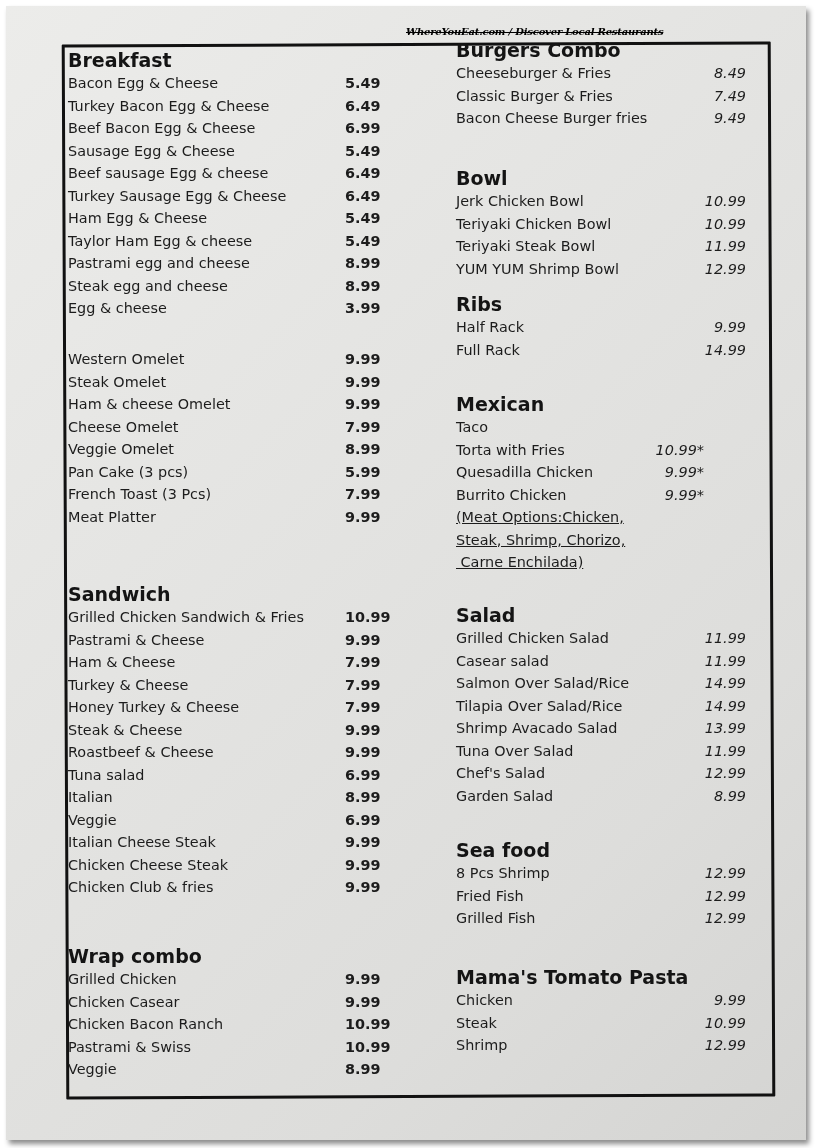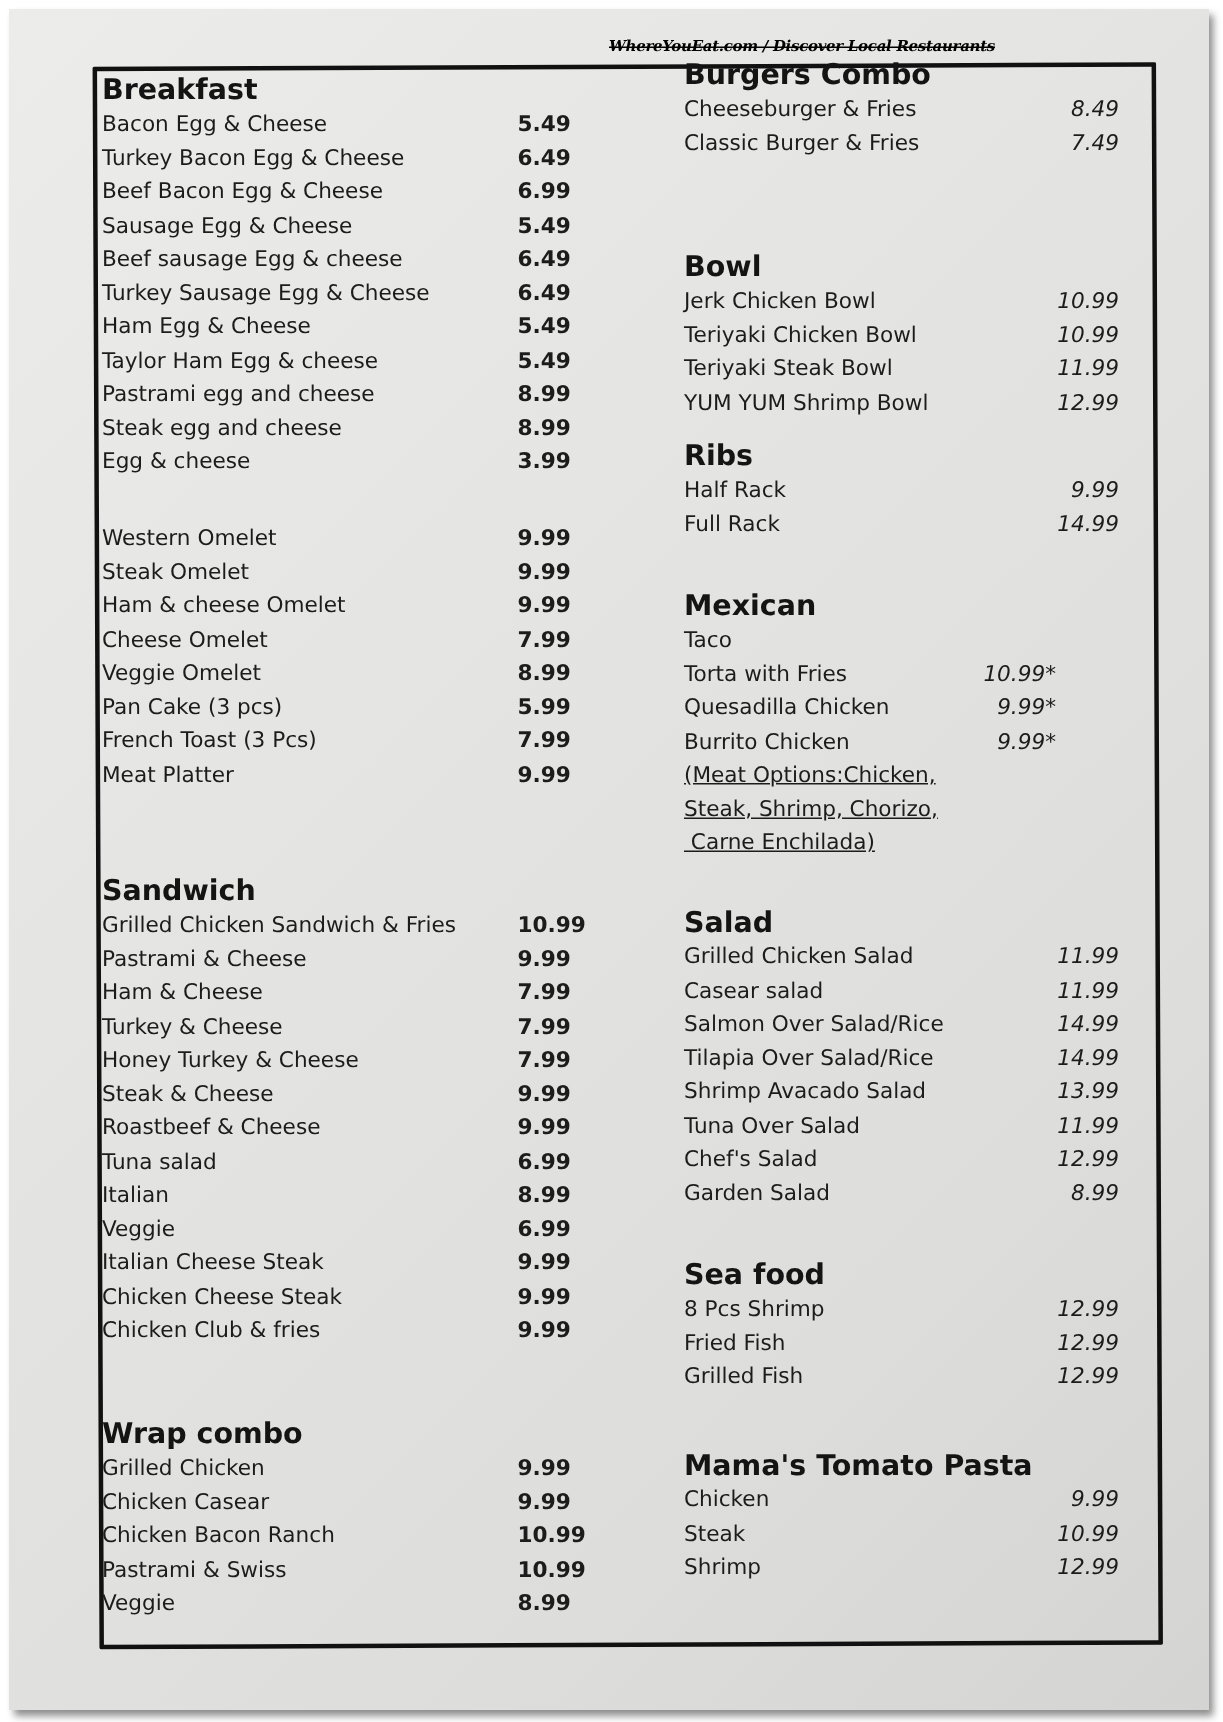--- a/index.html
+++ b/index.html
@@ -214,20 +214,24 @@
     <div class="section" style="top: -2px;">
       <div class="section-title">Burgers Combo</div>
       <div class="row">
         <span class="name">Cheeseburger &amp; Fries</span>
         <span class="price">8.49</span>
       </div>
       <div class="row">
         <span class="name">Classic Burger &amp; Fries</span>
         <span class="price">7.49</span>
       </div>
+      <div class="row">
+        <span class="name">Bacon Cheese Burger fries</span>
+        <span class="price">9.49</span>
+      </div>
     </div>
     <div class="section" style="top: 126px;">
       <div class="section-title">Bowl</div>
       <div class="row">
         <span class="name">Jerk Chicken Bowl</span>
         <span class="price">10.99</span>
       </div>
       <div class="row">
         <span class="name">Teriyaki Chicken Bowl</span>
         <span class="price">10.99</span>

